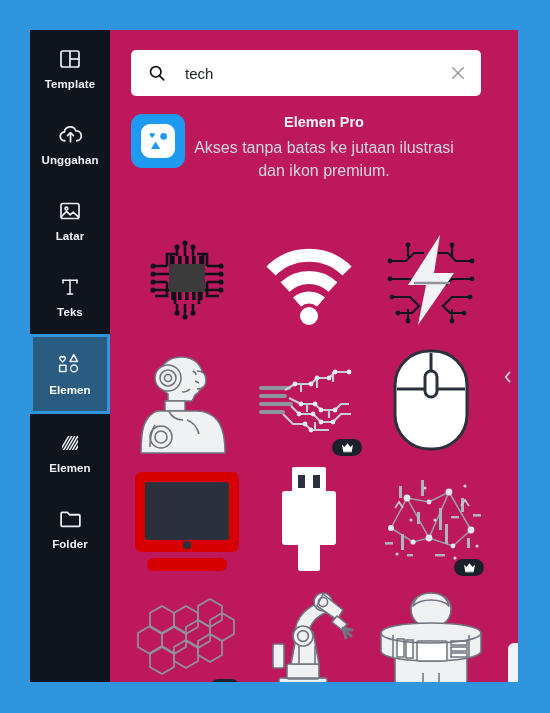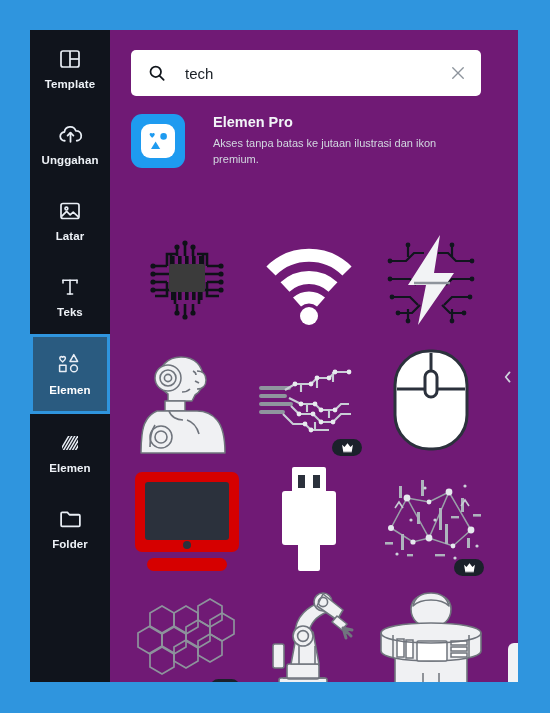--- a/index.html
+++ b/index.html
@@ -43,21 +43,21 @@
   }
   .side-item.active{
     background:#2a5b80;
     border:3px solid #2f95de;
     width:80px;height:80px;
   }
   .side-item.active .lbl{color:#ffffff;}
   
   .panel{
     flex:1;position:relative;
-    background:#701a75;
+    background:#be185d;
     padding:0;
   }
   .searchbar{
     position:absolute;left:21px;top:20px;
     width:350px;height:46px;
     background:#ffffff;border-radius:5px;
     display:flex;align-items:center;
     box-sizing:border-box;
     padding:0 14px 0 16px;
   }
@@ -67,39 +67,40 @@
     font-size:15px;color:#1a1f26;
     background:transparent;border:0;outline:none;
     font-family:"Liberation Sans", sans-serif;
   }
   .searchbar .clr{
     width:18px;height:18px;flex:0 0 18px;color:#8d949c;cursor:pointer;
   }
   
   .pro{
     position:absolute;left:21px;top:84px;
-    width:356px;display:flex;gap:28px;align-items:flex-start;
+    width:356px;display:flex;gap:4px;align-items:flex-start;
     cursor:pointer;
+    text-align:center;
   }
   .pro-logo{
     width:54px;height:54px;flex:0 0 54px;
     background:#1e9bf0;border-radius:11px;
     display:flex;align-items:center;justify-content:center;
   }
   .pro-logo .inner{
     width:34px;height:34px;background:#ffffff;border-radius:9px;
     position:relative;
   }
   .pro-txt{padding-top:1px;}
   .pro-title{
     font-size:14.5px;font-weight:bold;color:#f2f5f8;
     margin:0 0 5px 0;line-height:1.1;
   }
   .pro-sub{
-    font-size:11px;color:#d2d8e0;line-height:1.45;
+    font-size:16px;color:#d2d8e0;line-height:1.45;
     margin:0;max-width:270px;
   }
   
   .grid{
     position:absolute;left:10px;top:190px;right:0;
     display:grid;
     grid-template-columns:repeat(3,118px);
     grid-auto-rows:120px;
     column-gap:4px;row-gap:0;
     padding-left:8px;

